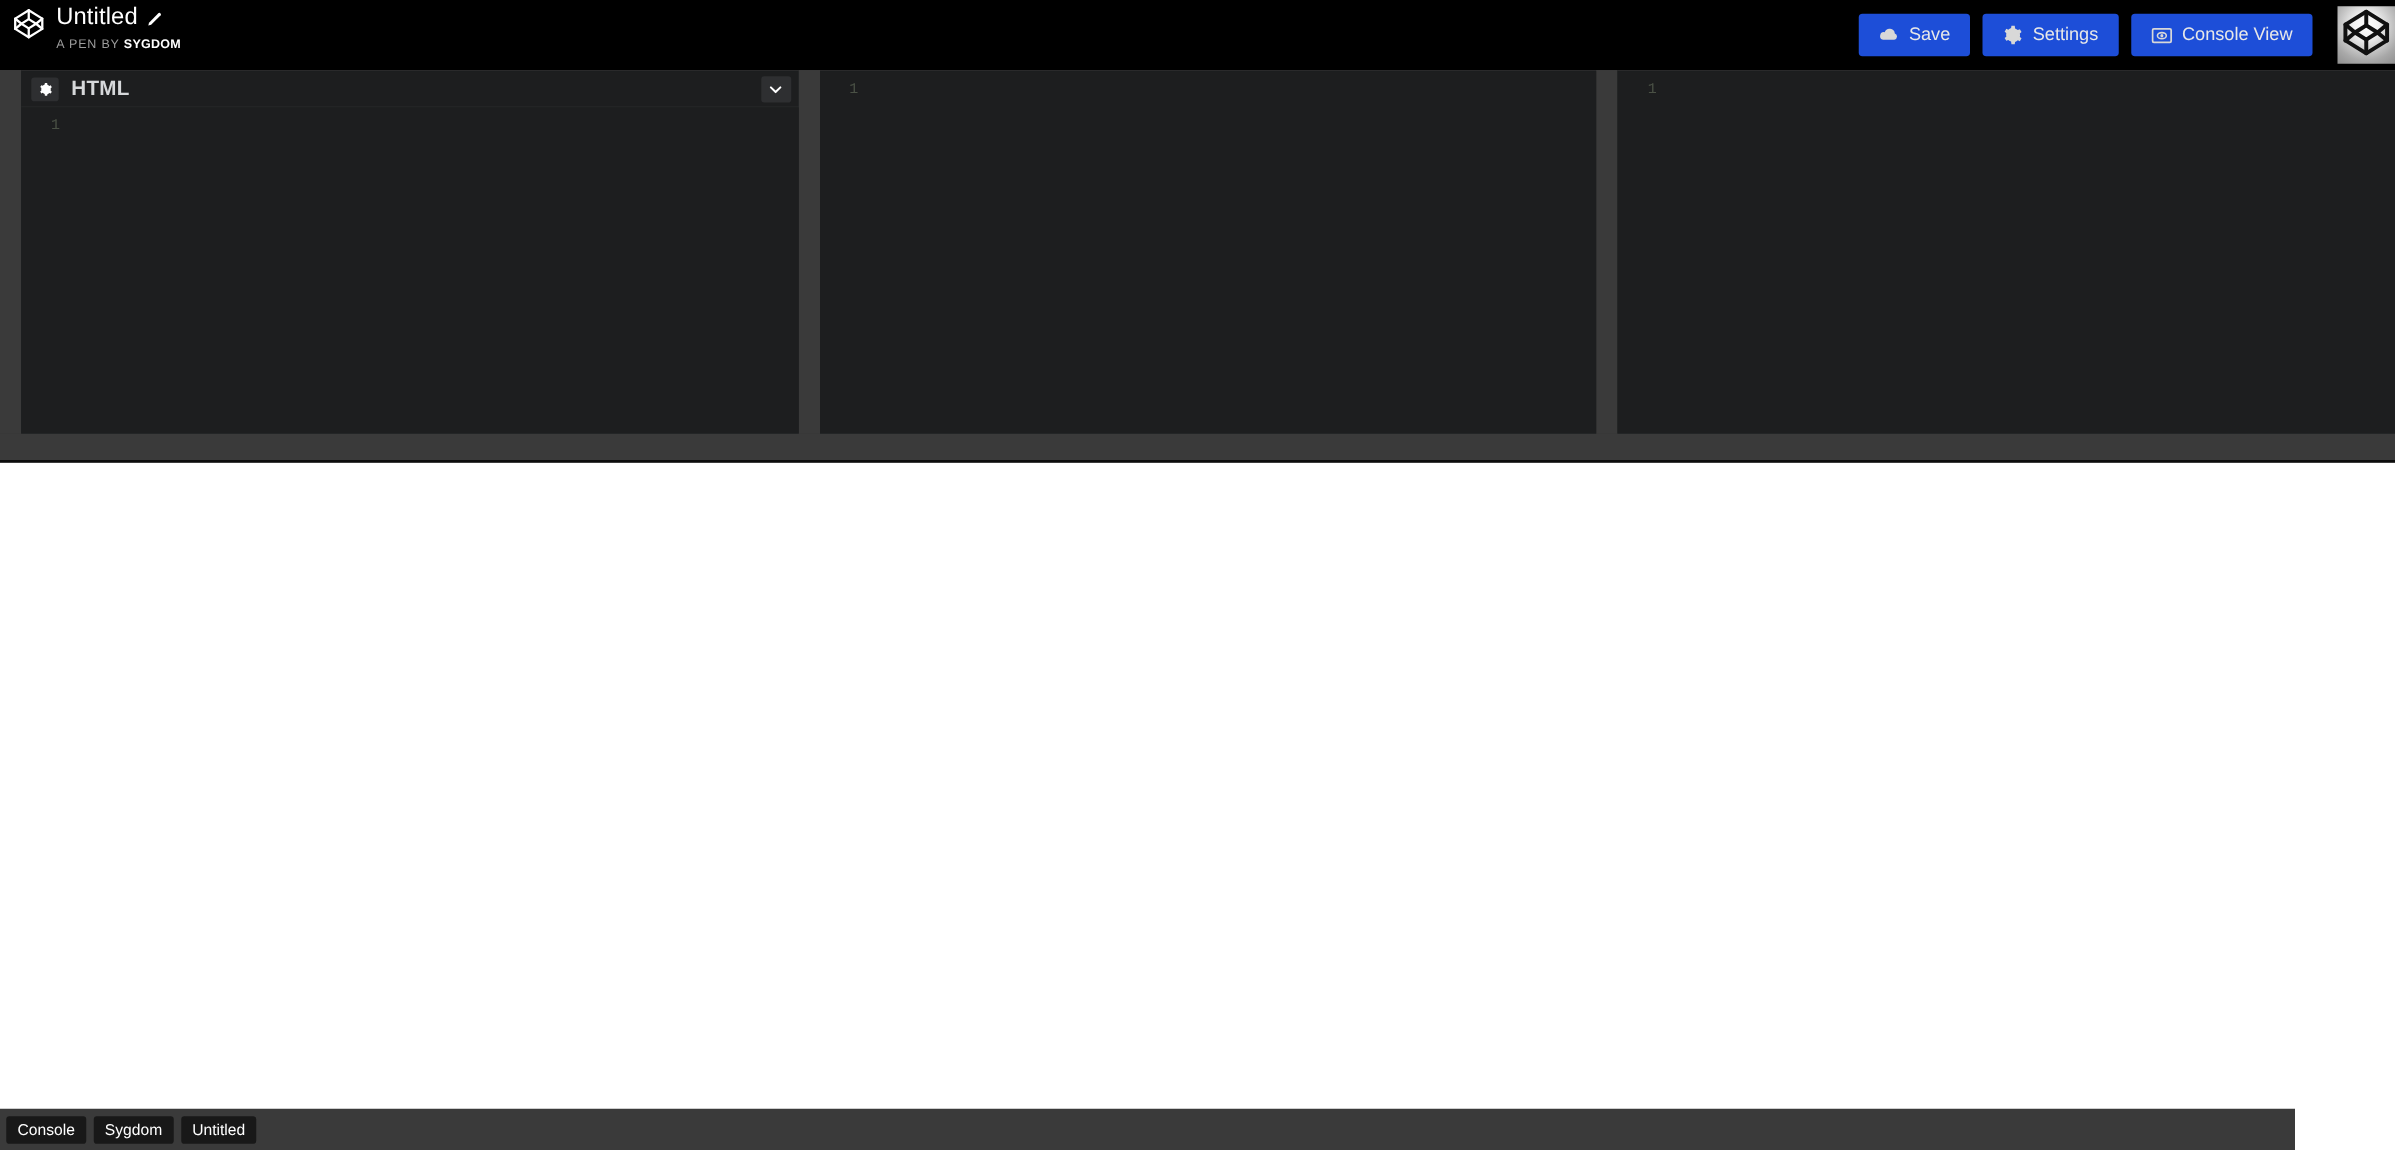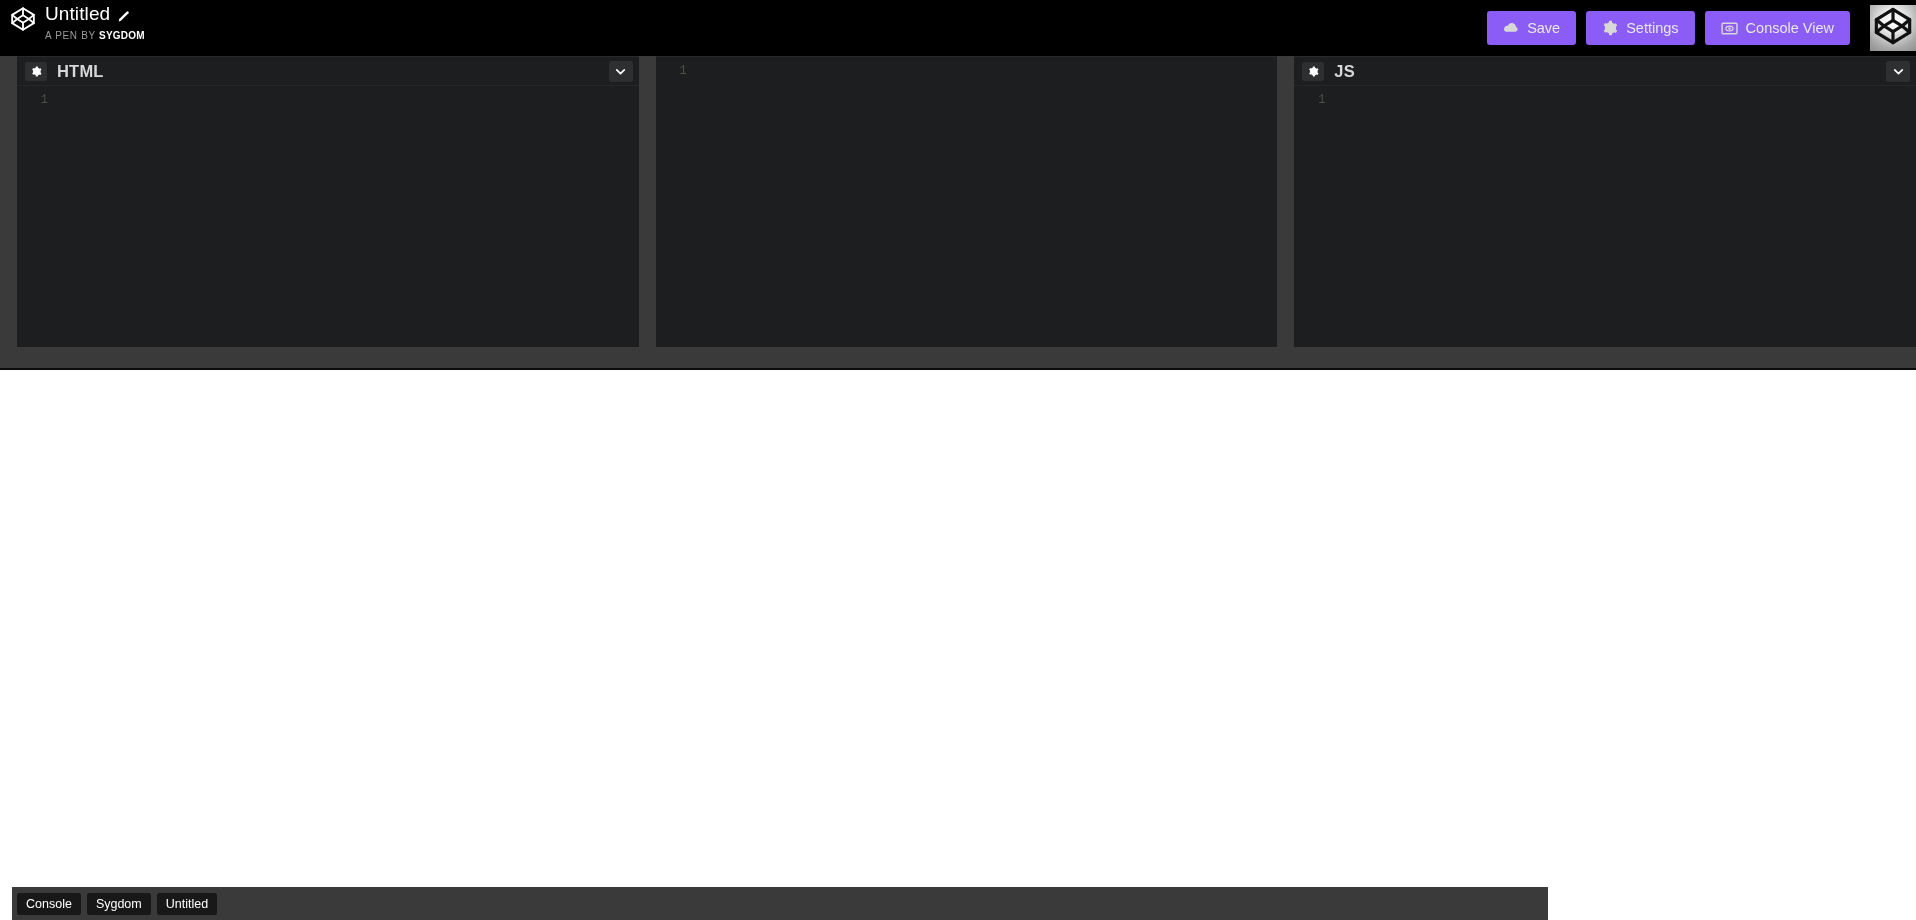--- a/index.html
+++ b/index.html
@@ -76,21 +76,21 @@
     margin-left: auto;
     display: flex;
     align-items: center;
     gap: 10px;
     padding-right: 0px;
     padding-top: 5px;
   }
 
   .tb-btn {
     height: 34px;
-    background: #8b5cf6;
+    background: #1d4ed8;
     border: none;
     border-radius: 3px;
     color: #e8e8e8;
     font-family: "Liberation Sans", sans-serif;
     font-size: 14.5px;
     display: flex;
     align-items: center;
     gap: 8px;
     padding: 0 16px;
     cursor: pointer;
@@ -231,23 +231,23 @@
   .preview {
     flex: 1 1 auto;
     background: #ffffff;
     position: relative;
     overflow: hidden;
   }
 
   
   .bottombar {
     position: absolute;
-    left: 12px;
+    left: 0;
     bottom: 0;
-    width: 1536px;
+    width: 1836px;
     height: 33px;
     background: #3a3a3a;
     display: flex;
     align-items: center;
     padding-left: 5px;
     gap: 6px;
     z-index: 30;
   }
 
   .bb-btn {
@@ -368,33 +368,20 @@
     <div class="editor-box">
       <div class="code-area">
         <div class="gutter">1</div>
         <div class="code-lines"></div>
       </div>
     </div>
 
     <div class="vdrag"></div>
 
     <div class="editor-box">
-      <div class="editor-head">
-        <button class="gear-btn">
-          <svg viewBox="0 0 24 24" width="11" height="11" fill="#ffffff">
-            <path d="M12 8.4a3.6 3.6 0 1 0 0 7.2 3.6 3.6 0 0 0 0-7.2zm9 3.6c0-.7-.07-1.3-.2-1.95l2.05-1.6-2-3.46-2.45 1a9 9 0 0 0-3.3-1.93L14.7 1h-4l-.4 2.66a9 9 0 0 0-3.3 1.93l-2.45-1-2 3.46 2.05 1.6A9.7 9.7 0 0 0 4.4 12c0 .66.07 1.3.2 1.95L2.55 15.55l2 3.46 2.45-1a9 9 0 0 0 3.3 1.93L10.7 23h4l.4-2.66a9 9 0 0 0 3.3-1.93l2.45 1 2-3.46-2.05-1.6c.13-.64.2-1.29.2-1.95z"></path>
-          </svg>
-        </button>
-        <span class="editor-label">JS</span>
-        <button class="chev-btn">
-          <svg viewBox="0 0 24 24" width="13" height="13" fill="none" stroke="#ffffff" stroke-width="3" stroke-linecap="round" stroke-linejoin="round">
-            <path d="M5 9l7 7 7-7"></path>
-          </svg>
-        </button>
-      </div>
       <div class="code-area">
         <div class="gutter">1</div>
         <div class="code-lines"></div>
       </div>
     </div>
 
   </div>
 
   <div class="hdrag"></div>
 

